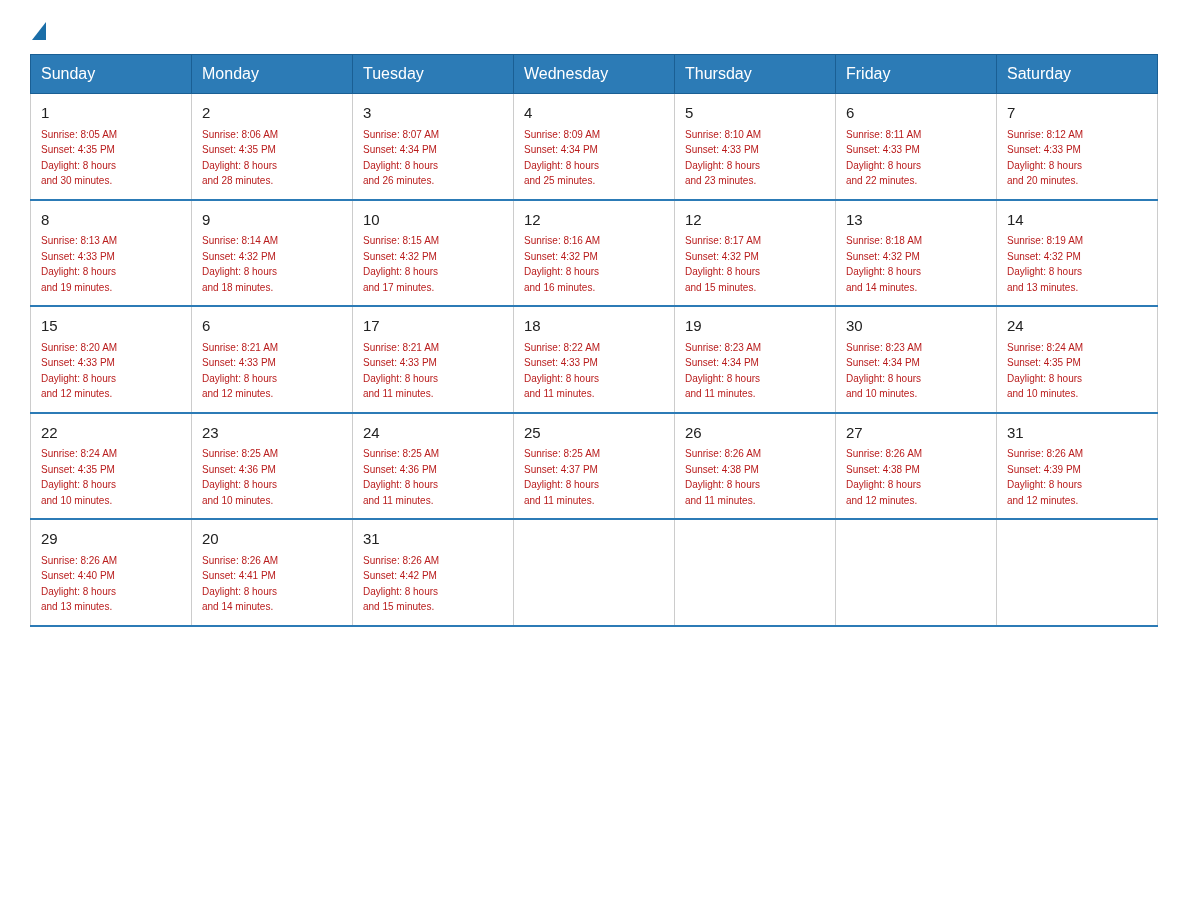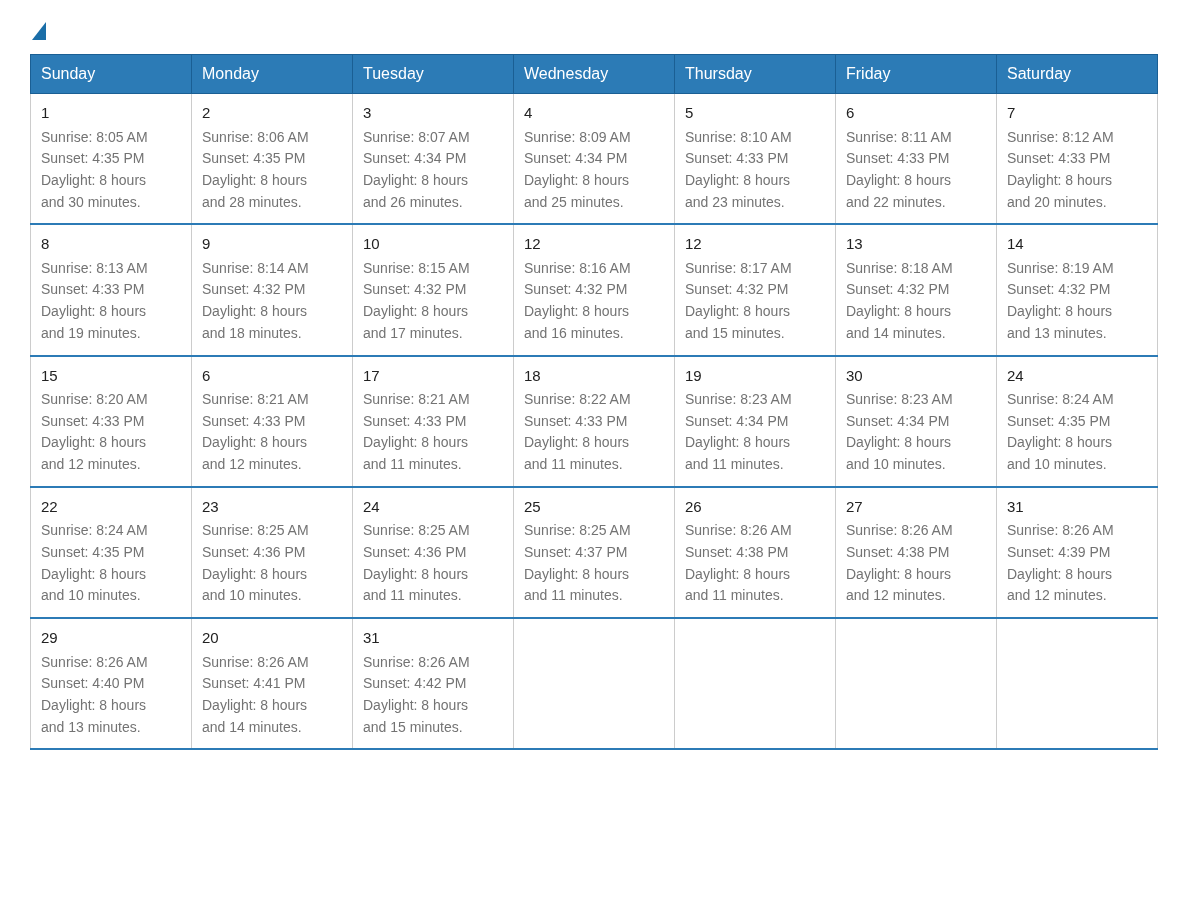--- a/index.html
+++ b/index.html
@@ -88,22 +88,22 @@
     }
     tbody tr {
       border-bottom: 2px solid #2c7bb6;
     }
     .day-num {
       font-size: 15px;
       font-weight: normal;
       margin-bottom: 2px;
     }
     .day-info {
-      font-size: 14px;
-      color: #737373;
+      font-size: 10px;
+      color: #b91c1c;
       line-height: 1.55;
     }
     td.empty {
       background: #fff;
     }
   </style>
 </head>
 <body>
 
 <div class="header">

